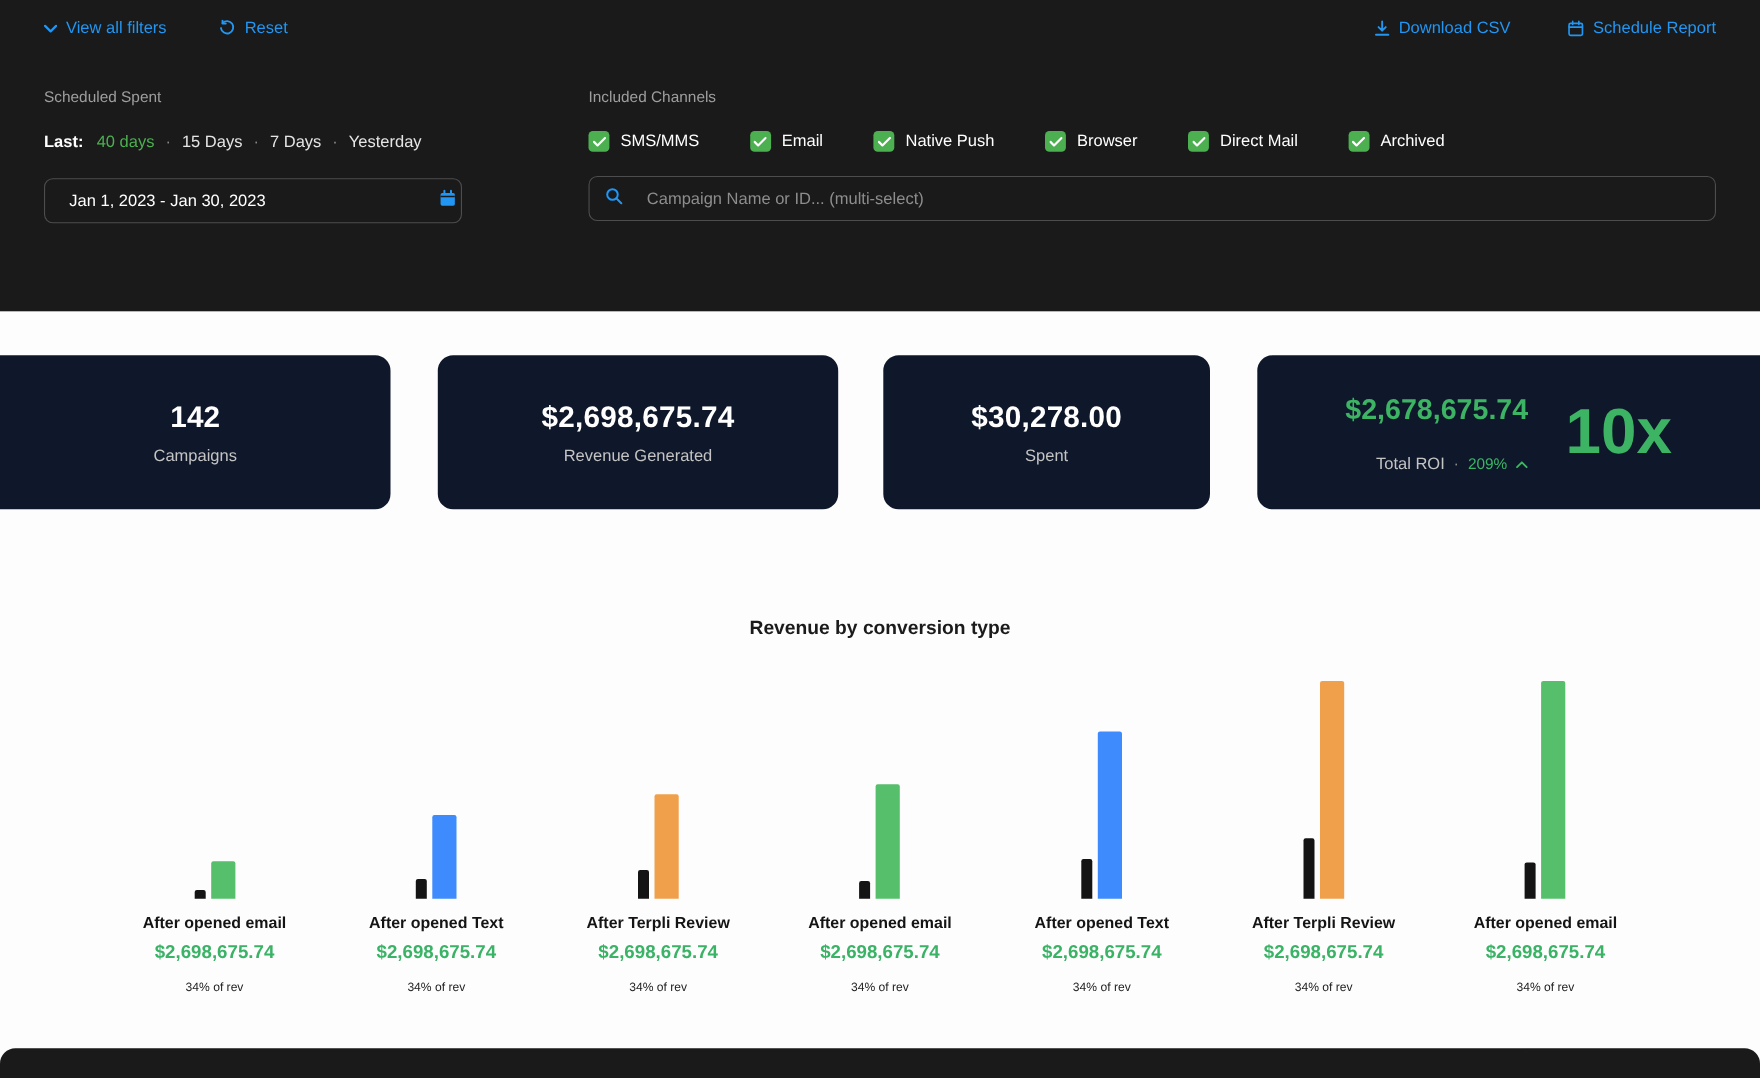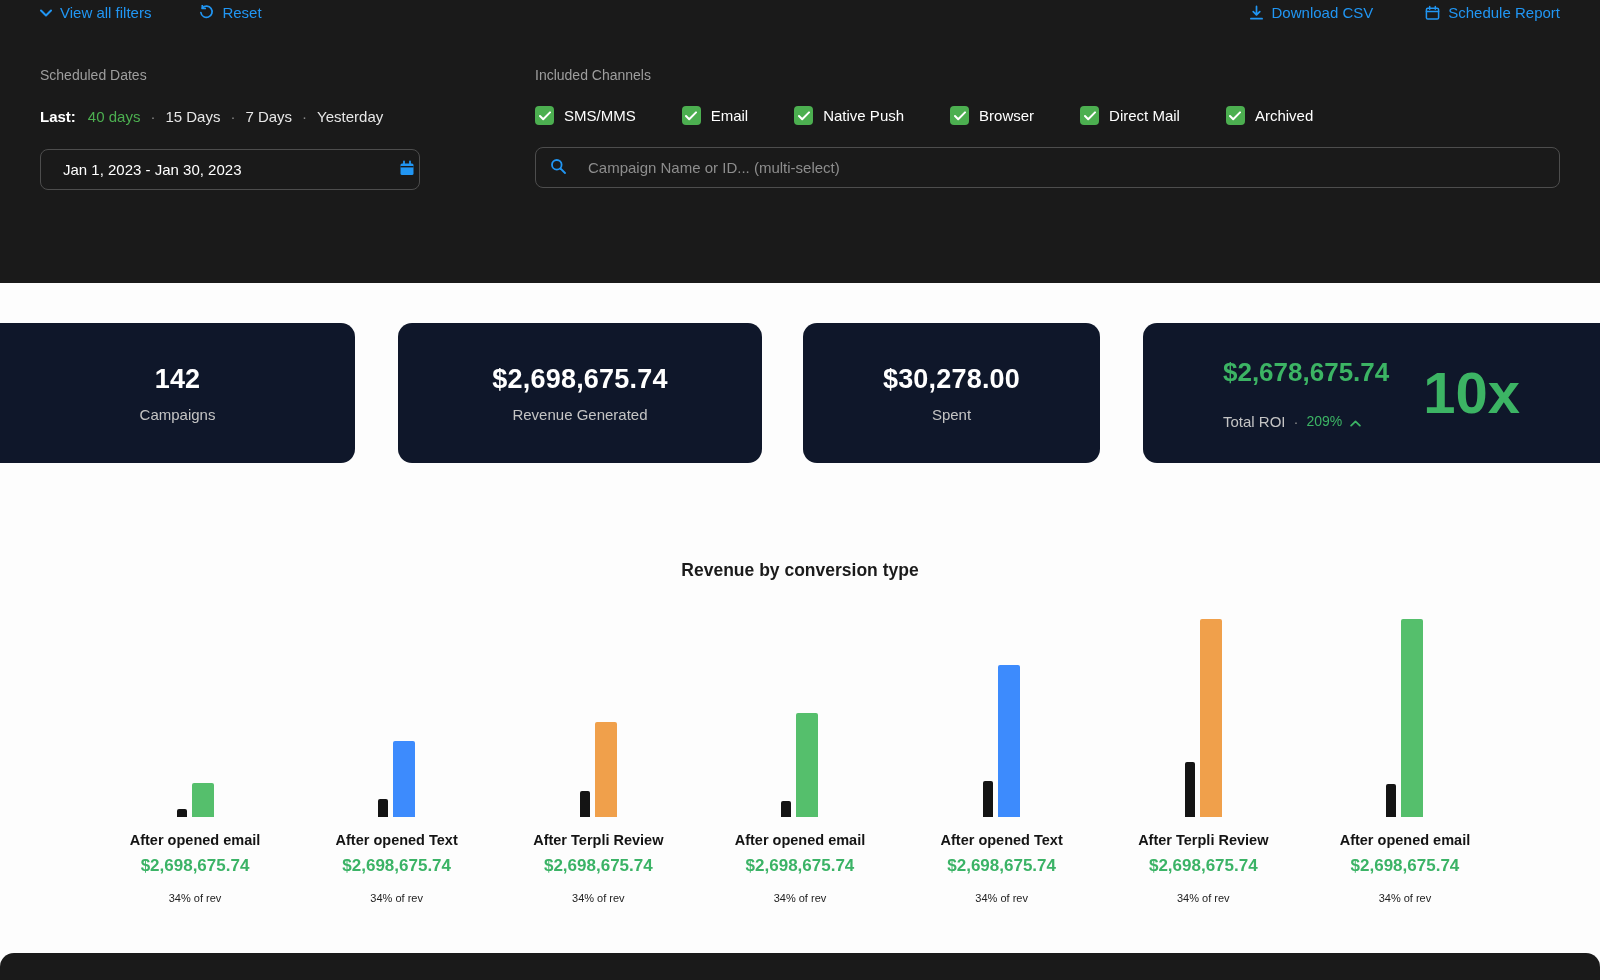--- a/index.html
+++ b/index.html
@@ -2,21 +2,21 @@
 <html><head>
 <meta charset="utf-8">
 <style>
   * { margin:0; padding:0; box-sizing:border-box; }
   html,body { width:1600px; height:980px; }
   body { font-family:"Liberation Sans","DejaVu Sans",sans-serif; background:#ffffff; overflow:hidden; }
   .page { position:relative; width:1600px; height:980px; background:#fdfdfd; }
 
   
   .filter-panel { background:#1a1a1a; height:283px; padding:0 40px; }
-  .top-row { display:flex; justify-content:space-between; align-items:center; padding-top:4px; }
+  .top-row { display:flex; justify-content:space-between; align-items:center; padding-top:17px; }
   .top-left { display:flex; gap:48px; }
   .top-right { display:flex; gap:52px; }
   .link { color:#2196f3; font-size:15px; font-weight:500; display:flex; align-items:center; gap:8px; cursor:pointer; }
   .link svg { display:block; }
 
   .row2 { display:flex; margin-top:46px; }
   .col-left { width:380px; margin-right:115px; flex:none; }
   .col-right { flex:1; }
   .section-label { color:#9e9e9e; font-size:14px; }
 
@@ -42,21 +42,21 @@
 
   
   .stats-row { display:flex; margin-top:40px; height:140px; }
   .card { background:#0f172a; display:flex; flex-direction:column; align-items:center; justify-content:center; gap:11px; }
   .card.c1 { width:355px; border-radius:0 14px 14px 0; }
   .card.c2 { width:364px; margin-left:43px; border-radius:14px; }
   .card.c3 { width:297px; margin-left:41px; border-radius:14px; }
   .card.c4 { width:457px; margin-left:43px; border-radius:14px 0 0 14px; flex-direction:row; gap:34px; }
   .card-value { color:#ffffff; font-size:27px; font-weight:700; letter-spacing:.2px; }
   .card-label { color:#c4c4c4; font-size:15px; }
-  .roi-left { display:flex; flex-direction:column; align-items:flex-start; gap:25px; }
+  .roi-left { display:flex; flex-direction:column; align-items:flex-end; gap:25px; }
   .roi-value { color:#3cb464; font-size:26px; font-weight:700; }
   .roi-sub { display:flex; align-items:center; gap:8px; color:#c4c4c4; font-size:15px; }
   .roi-pct { color:#3cb464; font-size:14px; }
   .roi-mult { color:#3cb464; font-size:58px; font-weight:800; line-height:1; }
 
   
   .chart-title { text-align:center; font-weight:700; font-size:17.5px; color:#1b1b1b; margin-top:97px; }
   .chart-groups { display:flex; justify-content:space-between; padding:0 95px; margin-top:36px; }
   .chart-group { width:200px; display:flex; flex-direction:column; align-items:center; }
   .bars { height:200px; display:flex; align-items:flex-end; gap:5px; }
@@ -112,21 +112,21 @@
                 <path d="M1.5 6.5h13M5 1v3M11 1v3" stroke="#2196f3" stroke-width="1.6" stroke-linecap="round"></path>
               </svg>
           </span>
           <span>Schedule Report</span>
         </div>
       </div>
     </div>
 
     <div class="row2">
       <div class="col-left">
-        <div class="section-label">Scheduled Dates</div>
+        <div class="section-label">Scheduled Spent</div>
         <div class="presets">
           <span class="last-label">Last:</span>
         <span class="preset active">40 days</span>
             <span class="sep">·</span>
             <span class="preset">15 Days</span>
             <span class="sep">·</span>
             <span class="preset">7 Days</span>
             <span class="sep">·</span>
             <span class="preset">Yesterday</span>
           </div>

